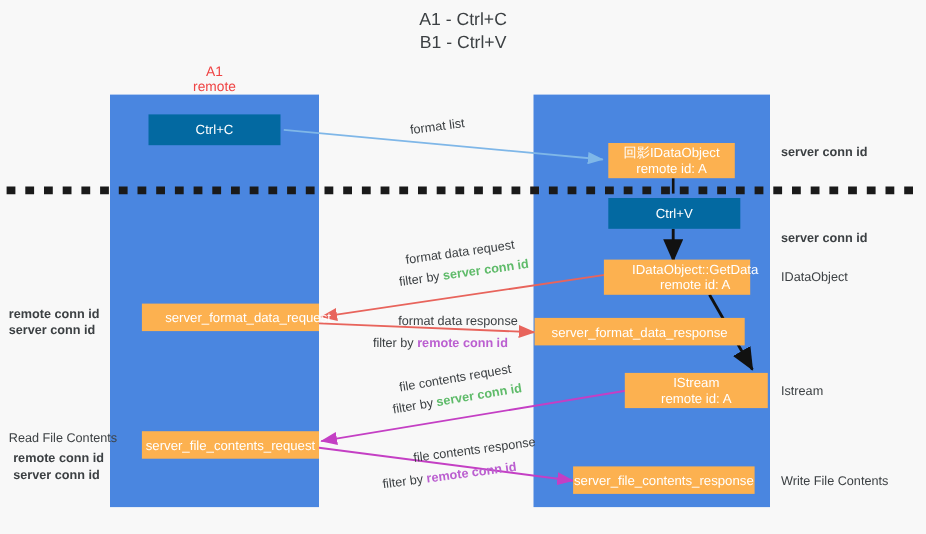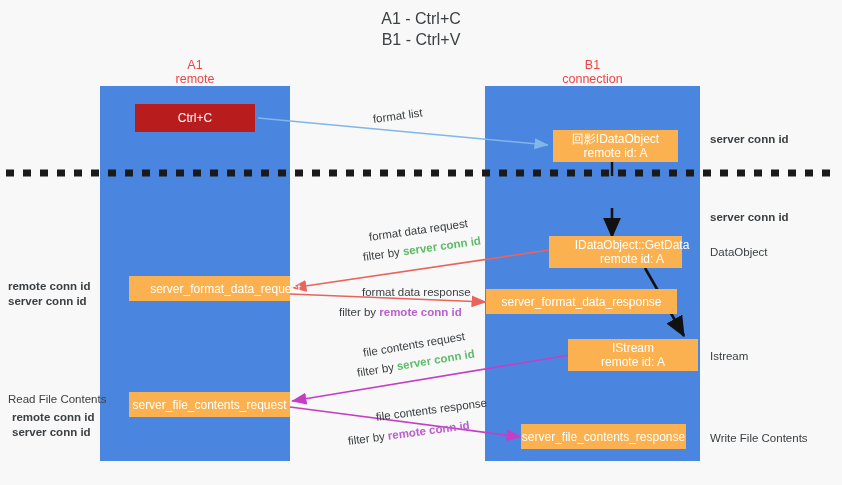--- a/index.html
+++ b/index.html
@@ -54,21 +54,21 @@
     display: flex;
     flex-direction: column;
     align-items: center;
     justify-content: center;
     color: #ffffff;
     font-size: 12px;
     line-height: 14px;
     text-align: center;
     white-space: nowrap;
   }
-  .box.green { background: #b91c1c; }
+  .box.green { background: #0369a1; }
   .box.orange { background: #fcb150; }
 
   
   #lines {
     position: absolute;
     left: 0; top: 0;
     width: 842px; height: 485px;
     pointer-events: none;
   }
 
@@ -98,24 +98,20 @@
 
   <div class="abs" id="title">
     <div>A1 - Ctrl+C</div>
     <div>B1 - Ctrl+V</div>
   </div>
 
   <div class="abs lane-head" style="left:100px; top:58px; width:190px;">
     <div class="l1">A1</div>
     <div class="l2">remote</div>
   </div>
-  <div class="abs lane-head" style="left:485px; top:58px; width:215px;">
-    <div class="l1">B1</div>
-    <div class="l2">connection</div>
-  </div>
 
   <div class="abs lane" style="left:100px; top:86px; width:190px; height:375px;"></div>
   <div class="abs lane" style="left:485px; top:86px; width:215px; height:375px;"></div>
 
   <svg id="lines" viewBox="0 0 842 485">
     <defs>
       <marker id="ah-blue" markerWidth="9" markerHeight="7" refX="8.5" refY="3.5" orient="auto">
         <polygon points="0,0 9,3.5 0,7" fill="#7fb7e8"></polygon>
       </marker>
       <marker id="ah-red" markerWidth="9" markerHeight="7" refX="8.5" refY="3.5" orient="auto">
@@ -145,25 +141,28 @@
 
     <line x1="570" y1="355" x2="292" y2="401" stroke="#c43fc4" stroke-width="1.7" marker-end="url(#ah-mag)"></line>
 
     <line x1="290" y1="407" x2="521" y2="437" stroke="#c43fc4" stroke-width="1.7" marker-end="url(#ah-mag)"></line>
   </svg>
 
   <div class="abs box green" style="left:135px; top:104px; width:120px; height:28px;">
     <span>Ctrl+C</span>
   </div>
 
-  <div class="abs box orange" style="left:553px; top:130px; width:125px; height:32px;">
+  <div class="abs box orange" style="left:553px; top:130px; width:115px; height:32px;">
     <span>回影IDataObject</span>
     <span>remote id: A</span>
   </div>
 
+  <div class="abs box green" style="left:553px; top:180px; width:120px; height:28px;">
+    <span>Ctrl+V</span>
+  </div>
 
   <div class="abs box orange" style="left:549px; top:236px; width:133px; height:32px;padding-left:33px;">
     <span>IDataObject::GetData</span>
     <span>remote id: A</span>
   </div>
 
   <div class="abs box orange" style="left:568px; top:339px; width:130px; height:32px;">
     <span>IStream</span>
     <span>remote id: A</span>
   </div>
@@ -212,17 +211,17 @@
   </div>
 
   <div class="abs side-lbl" style="left:8px; top:392px;">Read File Contents</div>
   <div class="abs" style="left:12px; top:410px;">
     <div class="side-lbl purple-txt">remote conn id</div>
     <div class="side-lbl green-txt">server conn id</div>
   </div>
 
   <div class="abs side-lbl green-txt" style="left:710px; top:132px;">server conn id</div>
   <div class="abs side-lbl green-txt" style="left:710px; top:210px;">server conn id</div>
-  <div class="abs side-lbl" style="left:710px; top:245px;">DataObject</div>
+  <div class="abs side-lbl" style="left:710px; top:245px;">IDataObject</div>
   <div class="abs side-lbl" style="left:710px; top:349px;">Istream</div>
   <div class="abs side-lbl" style="left:710px; top:431px;">Write File Contents</div>
 
 </div>
 
 </body></html>

